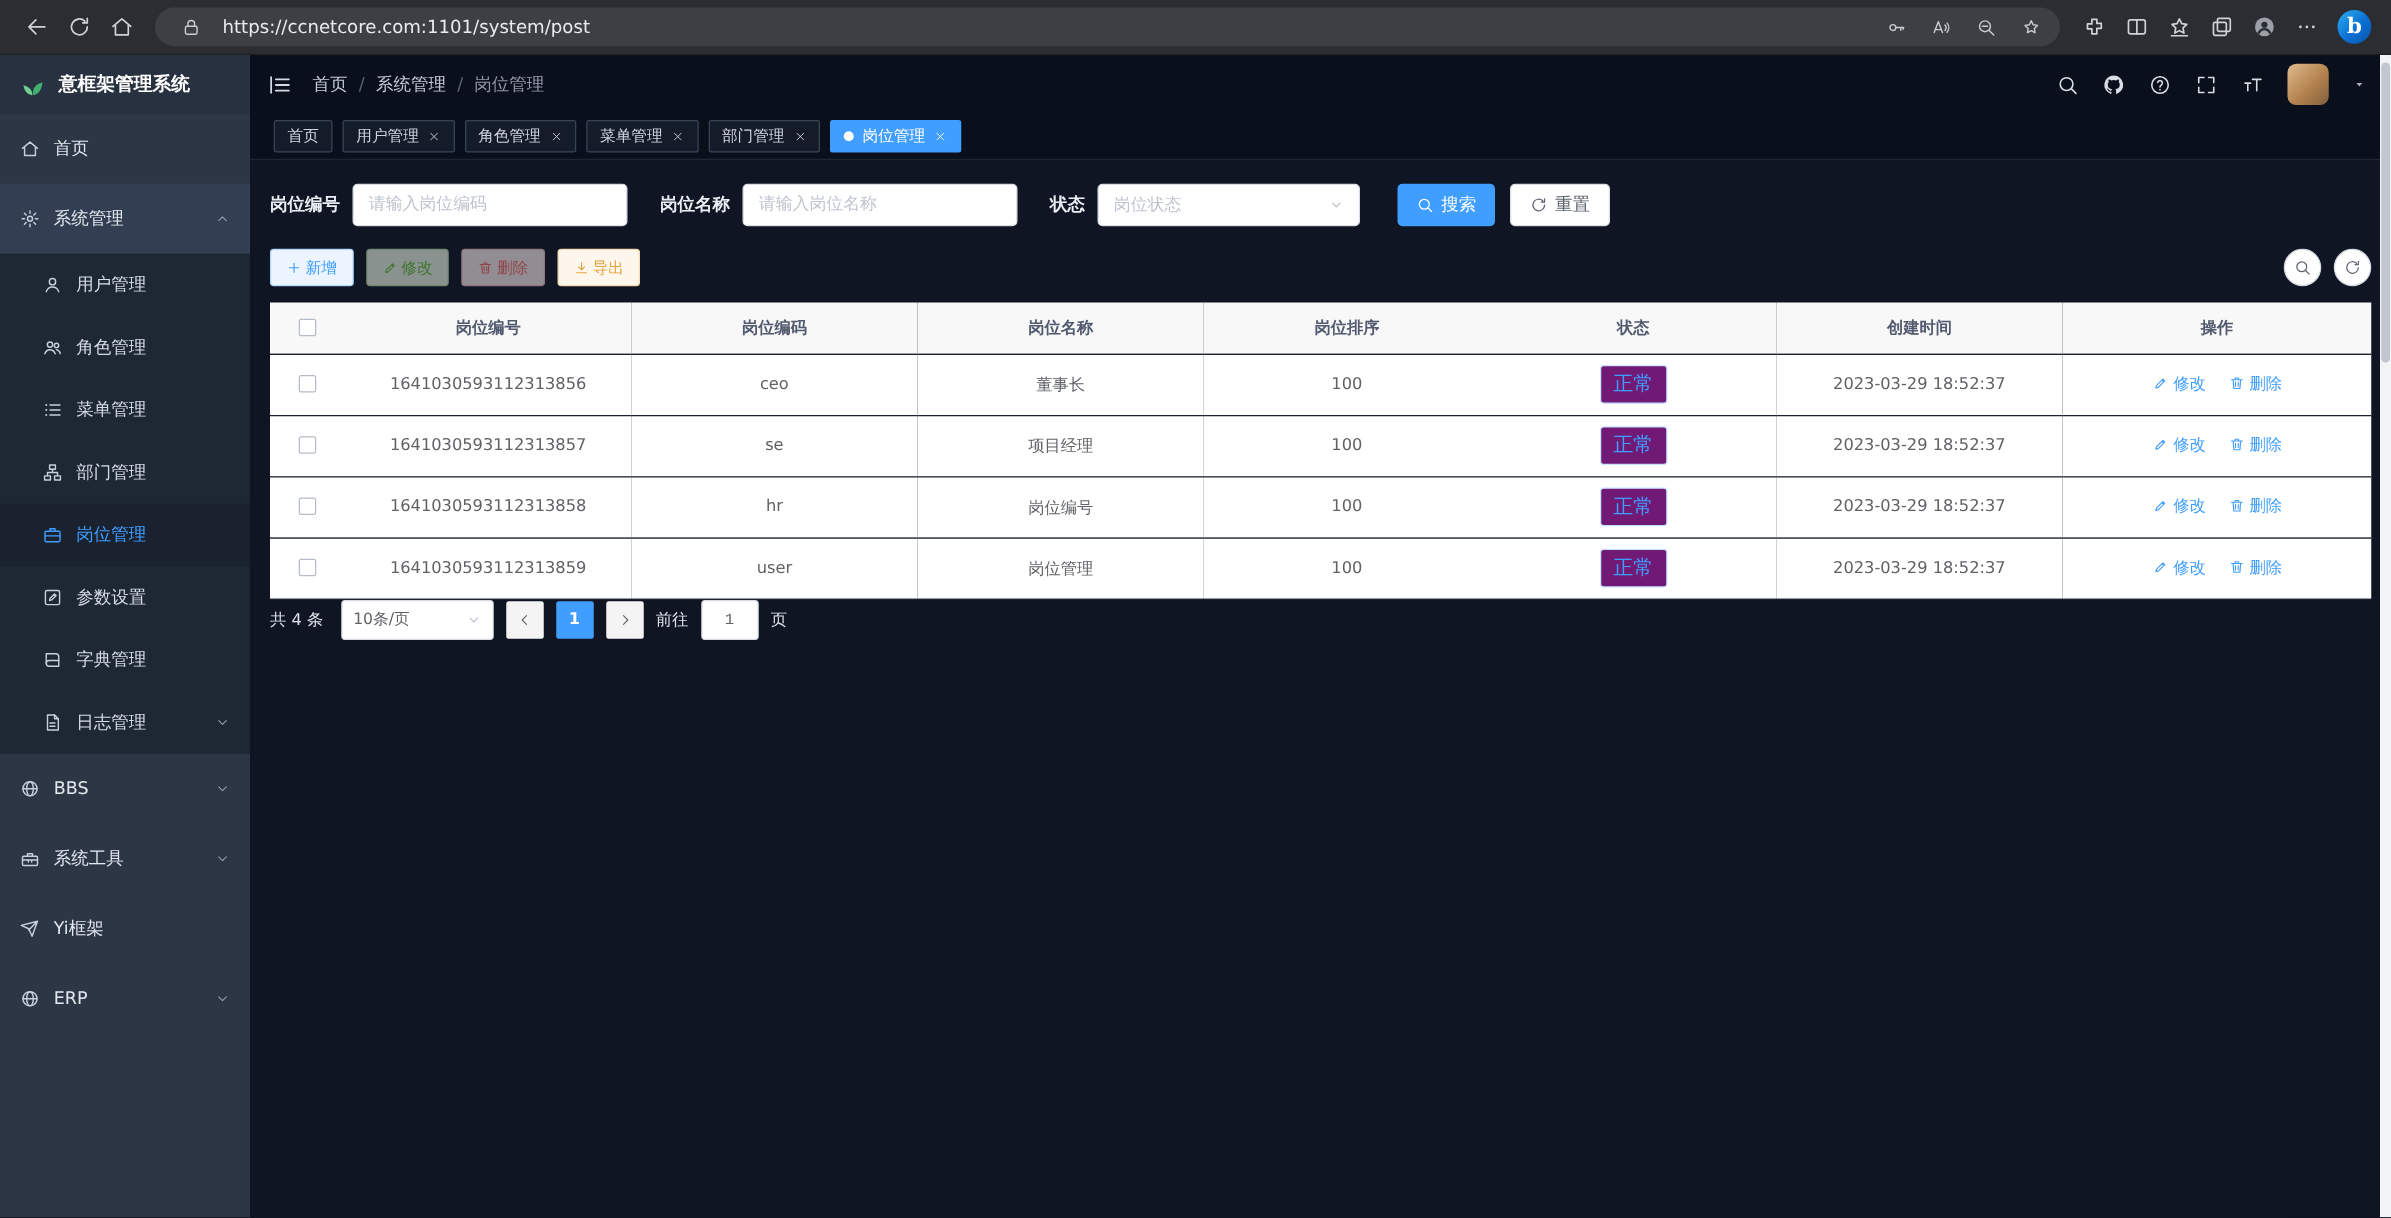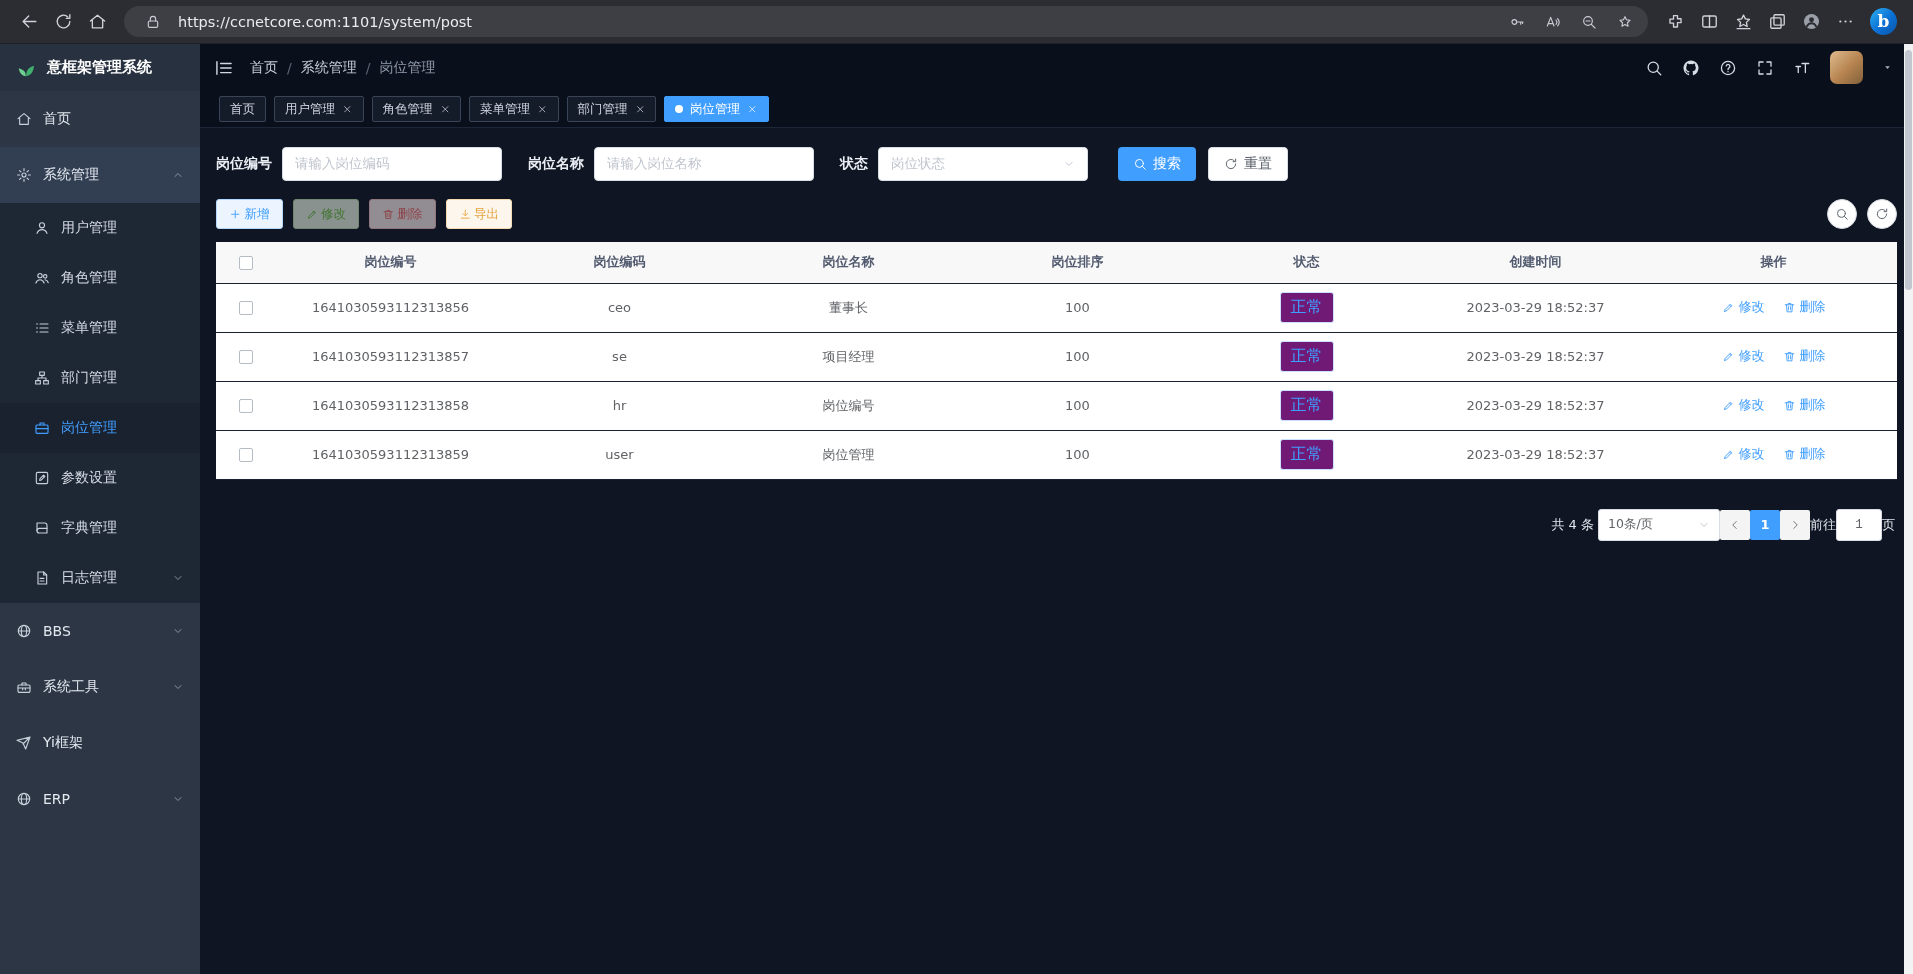--- a/index.html
+++ b/index.html
@@ -90,21 +90,21 @@
   .circle-btn svg{width:14px;height:14px}
 
   table{width:100%;border-collapse:collapse}
   th{background:#f8f8f9;color:#515a6e;font-size:13px;font-weight:bold;height:41px;text-align:center;border-bottom:1px solid #1a2130}
   td{background:#fff;color:#606266;font-size:13px;height:49px;text-align:center;border-bottom:1px solid #1a2130}
   .checkbox{width:14px;height:14px;border:1px solid #b6bcc6;border-radius:2px;background:#fff;display:inline-block;vertical-align:middle;cursor:pointer}
   .status-tag{display:inline-block;padding:3px 10px;font-size:16px;color:#409eff;background:#701a75;border:1px solid #c8e2ff;border-radius:3px;line-height:1.4}
   .op-link{display:inline-flex;align-items:center;gap:4px;color:#409eff;cursor:pointer;margin:0 9px;font-size:13px}
   .op-link svg{width:13px;height:13px}
 
-  .pagination{display:flex;align-items:center;justify-content:flex-end;margin-top:29px;font-size:13px;color:#dfe4ec;padding-right:2px}
+  .pagination{display:flex;align-items:center;gap:10px;font-size:13px;color:#dfe4ec;padding-right:2px}
   .pg-total{margin-right:4px}
   .pg-select{width:122px;height:32px;background:#fff;border:1px solid #d9dde5;border-radius:3px;display:flex;align-items:center;justify-content:space-between;padding:0 9px;color:#606266;cursor:pointer}
   .pg-select span{font-size:12.5px}
   .pg-btn{min-width:30px;height:30px;background:#f4f4f5;color:#606266;border-radius:2px;display:flex;align-items:center;justify-content:center;cursor:pointer}
   .pg-btn svg{width:12px;height:12px}
   .pg-btn.active{background:#409eff;color:#fff;font-weight:bold;font-size:13px}
   .pg-input{width:46px;height:32px;background:#fff;border:1px solid #d9dde5;border-radius:3px;color:#606266;font-size:12.5px;text-align:center;margin:0}
 
   .scrollbar{position:absolute;top:44px;right:0;bottom:0;width:9px;background:#f2f3f5}
   .scroll-thumb{position:absolute;top:6px;left:1px;width:7px;height:240px;border-radius:4px;background:#c2c7cf}

